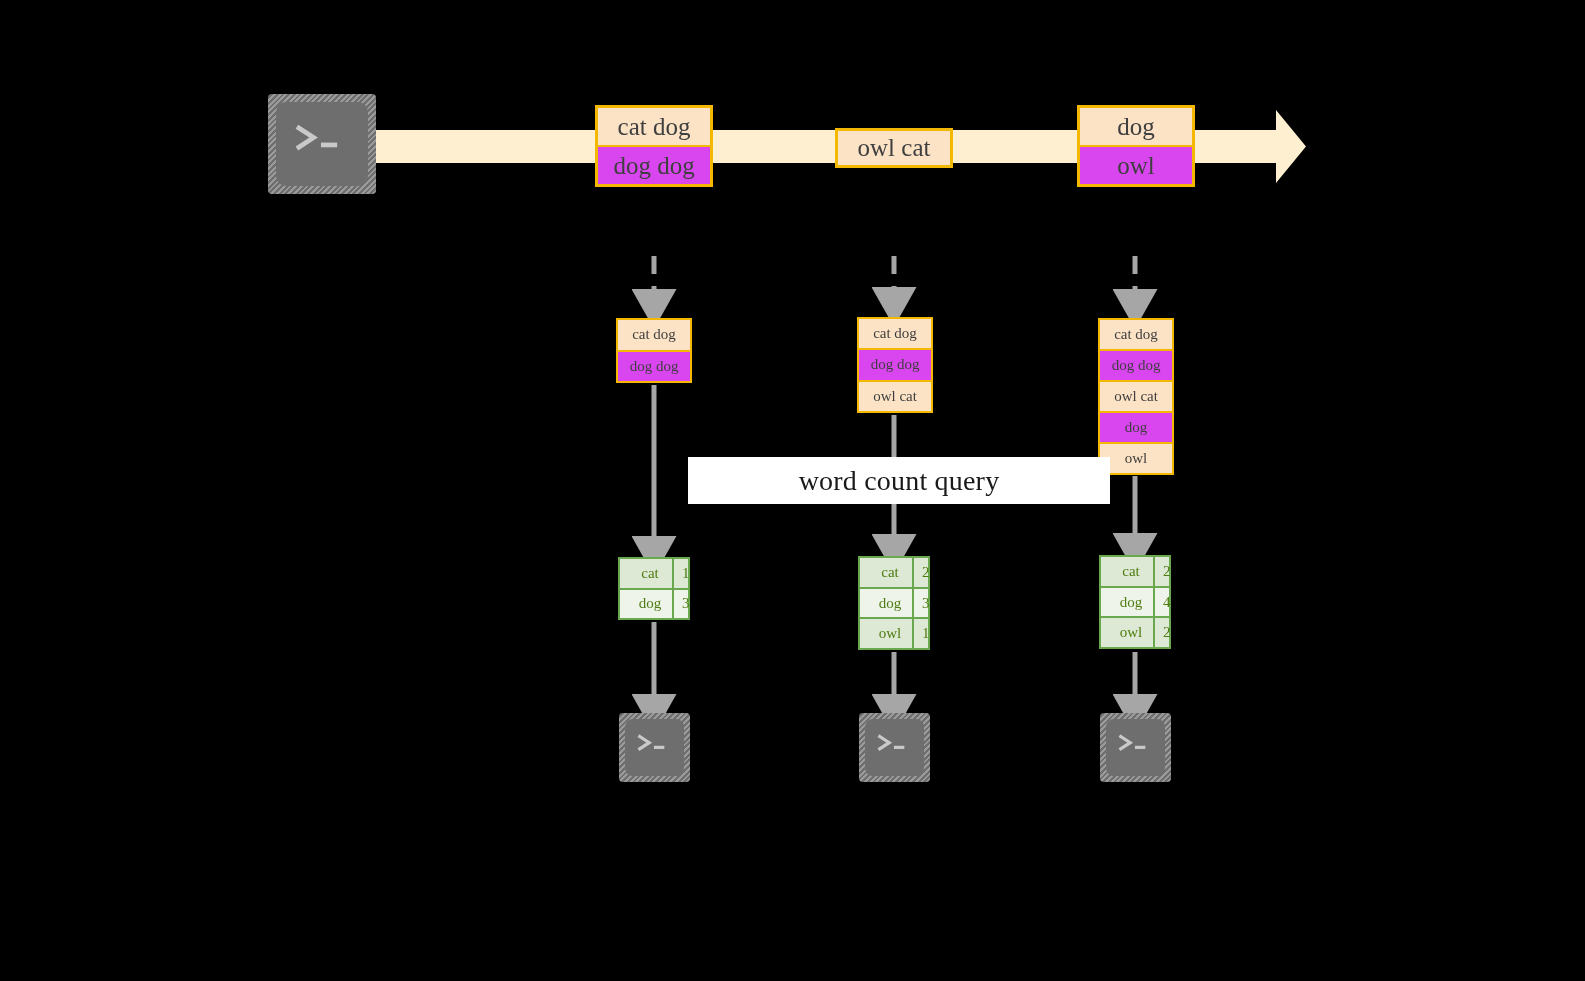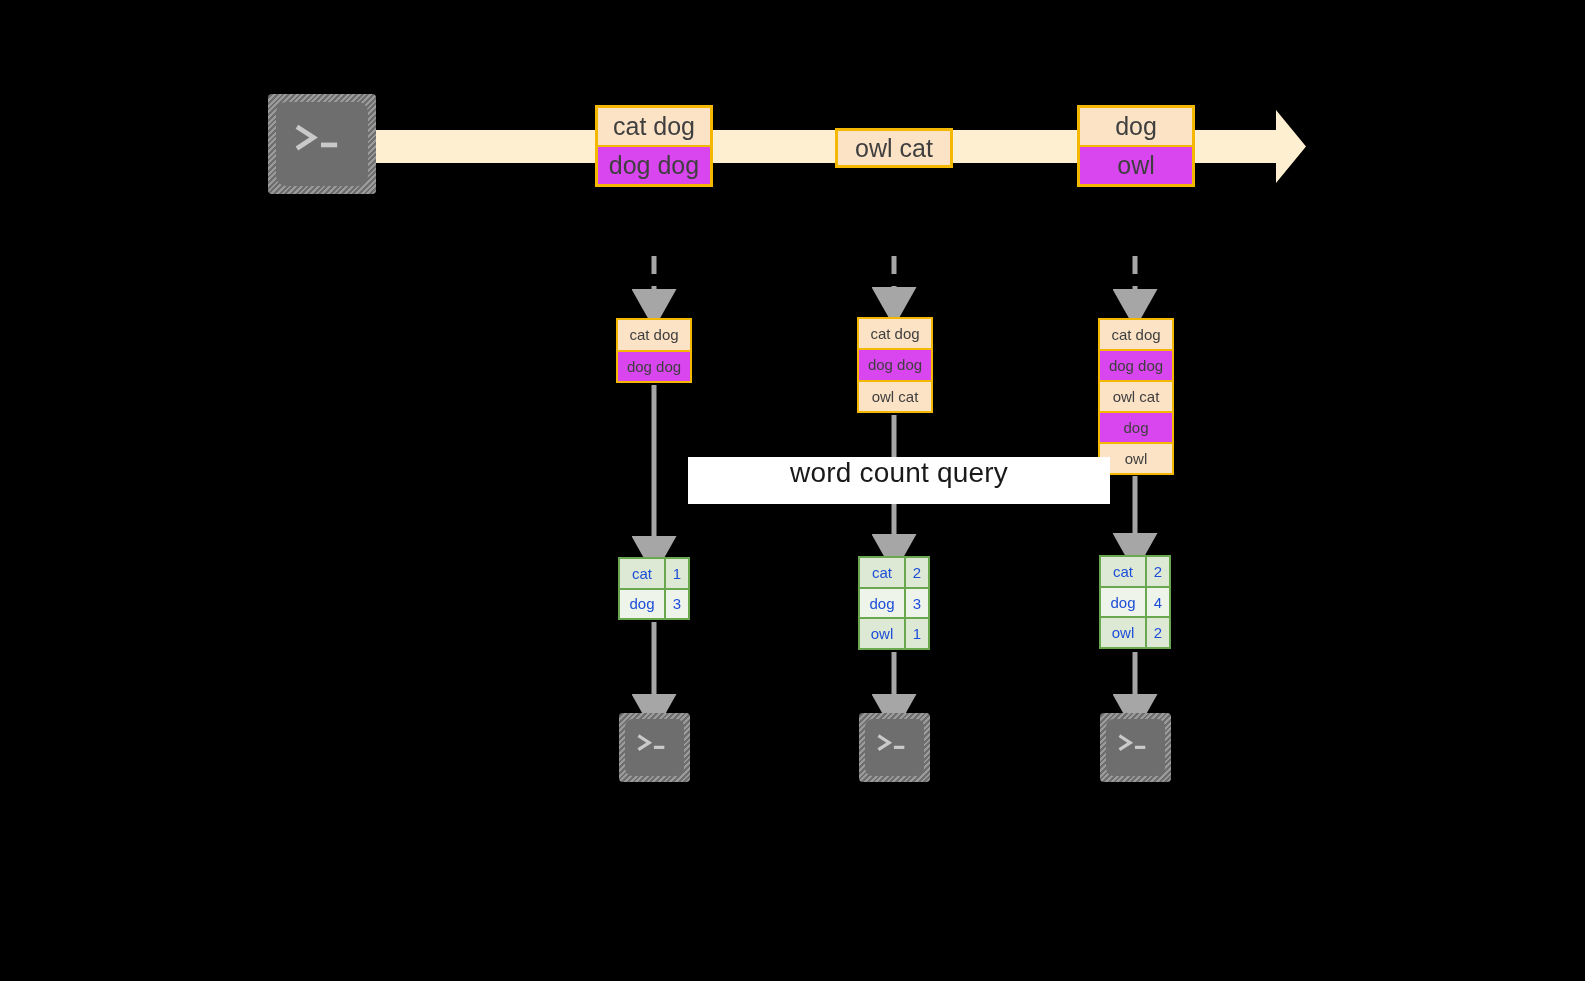--- a/index.html
+++ b/index.html
@@ -13,20 +13,21 @@
     position: relative;
     overflow: hidden;
     font-family: "Liberation Sans", sans-serif;
     color: #3b3b3b;
   }
   #stage {
     position: absolute;
     left: 0; top: 0;
     width: 1585px;
     height: 836px;
+    font-family: Liberation Serif, serif;
   }
 
   
   .term-icon {
     position: absolute;
     box-sizing: border-box;
     background:
       repeating-linear-gradient(135deg,
         #9a9a9a 0px, #9a9a9a 2px,
         #6e6e6e 2px, #6e6e6e 4px);
@@ -93,35 +94,36 @@
     box-sizing: border-box;
   }
   .kv-row:last-child { border-bottom: none; }
   .kv-row.shade-a { background: #DEE9D5; }
   .kv-row.shade-b { background: #EFF4EB; }
   .kv-key, .kv-val {
     display: flex;
     align-items: center;
     justify-content: center;
     font-size: 15px;
-    color: #1d4ed8;
-    box-sizing: border-box;
+    color: #4d7c0f;
+    box-sizing: border-box;
+    margin-left: 8px;
   }
   .kv-key {
     flex: 0 0 46px;
     border-right: 2px solid #6AA84F;
   }
   .kv-val { flex: 1 1 auto; }
 
   
   .label-band {
     position: absolute;
     background: #FFFFFF;
     display: flex;
-    align-items: flex-start;
+    align-items: center;
     justify-content: center;
     font-size: 28px;
     color: #1a1a1a;
     letter-spacing: 0.2px;
   }
 
   
   .arrow-layer {
     position: absolute;
     left: 0; top: 0;

